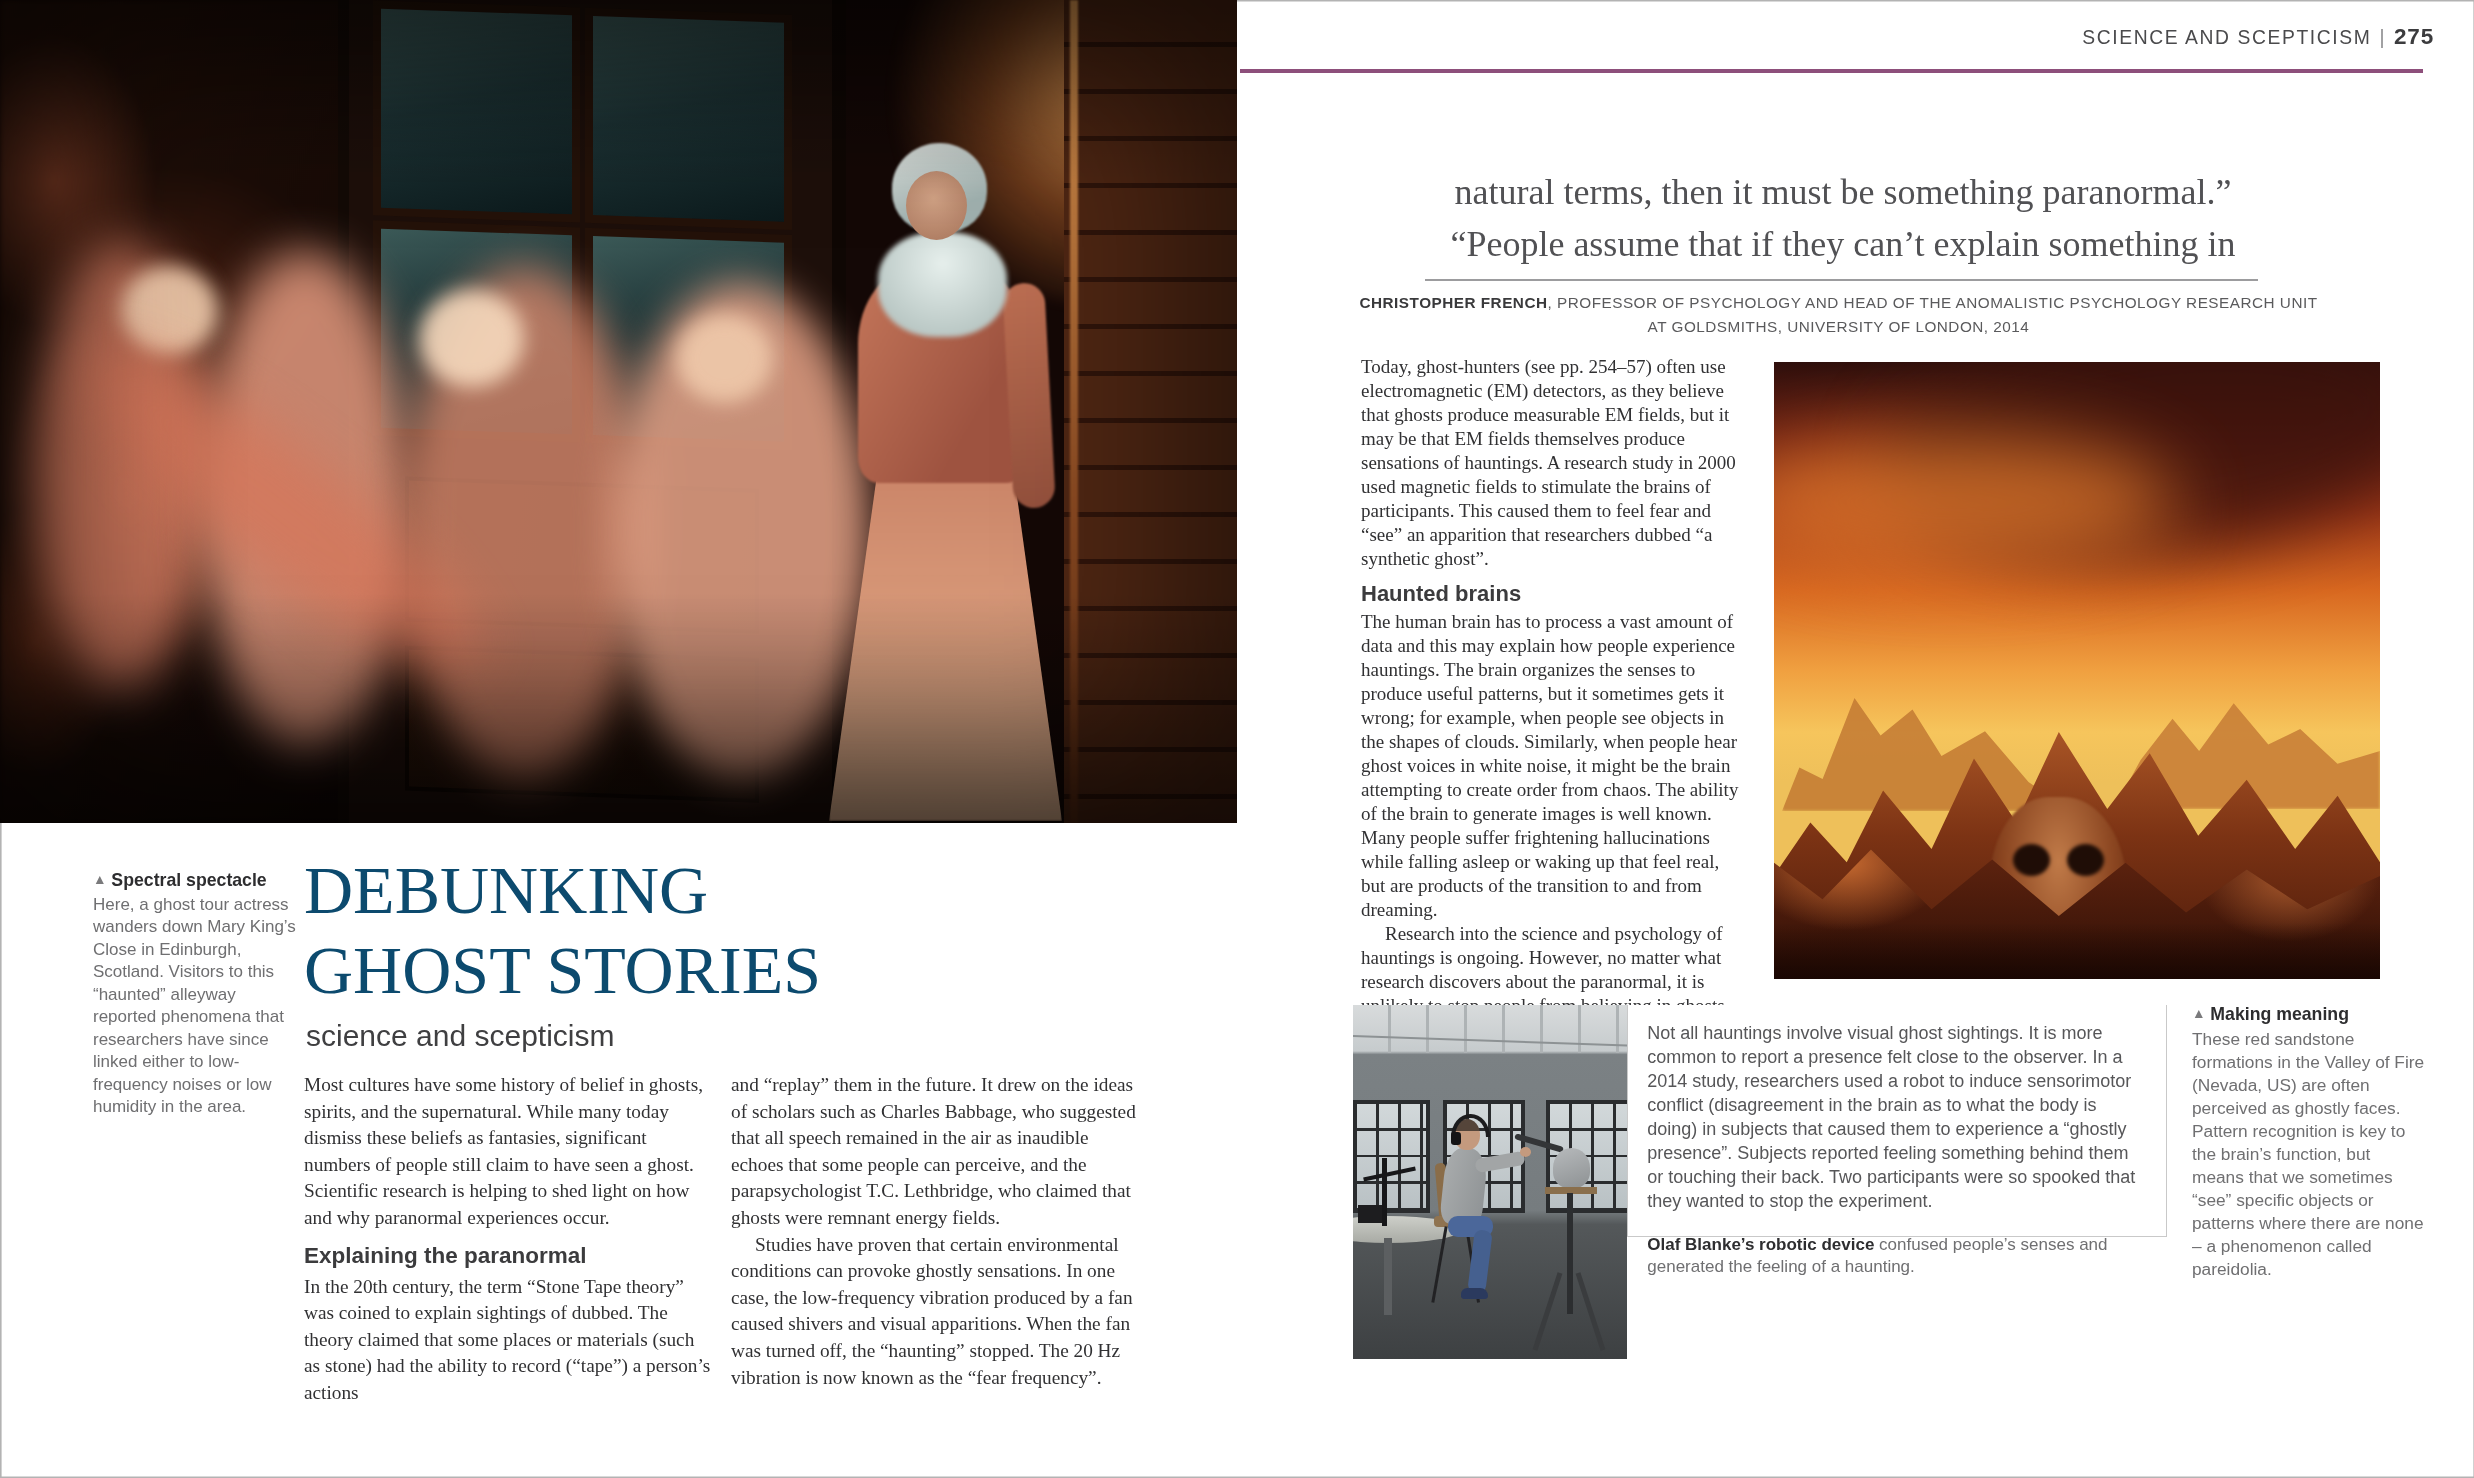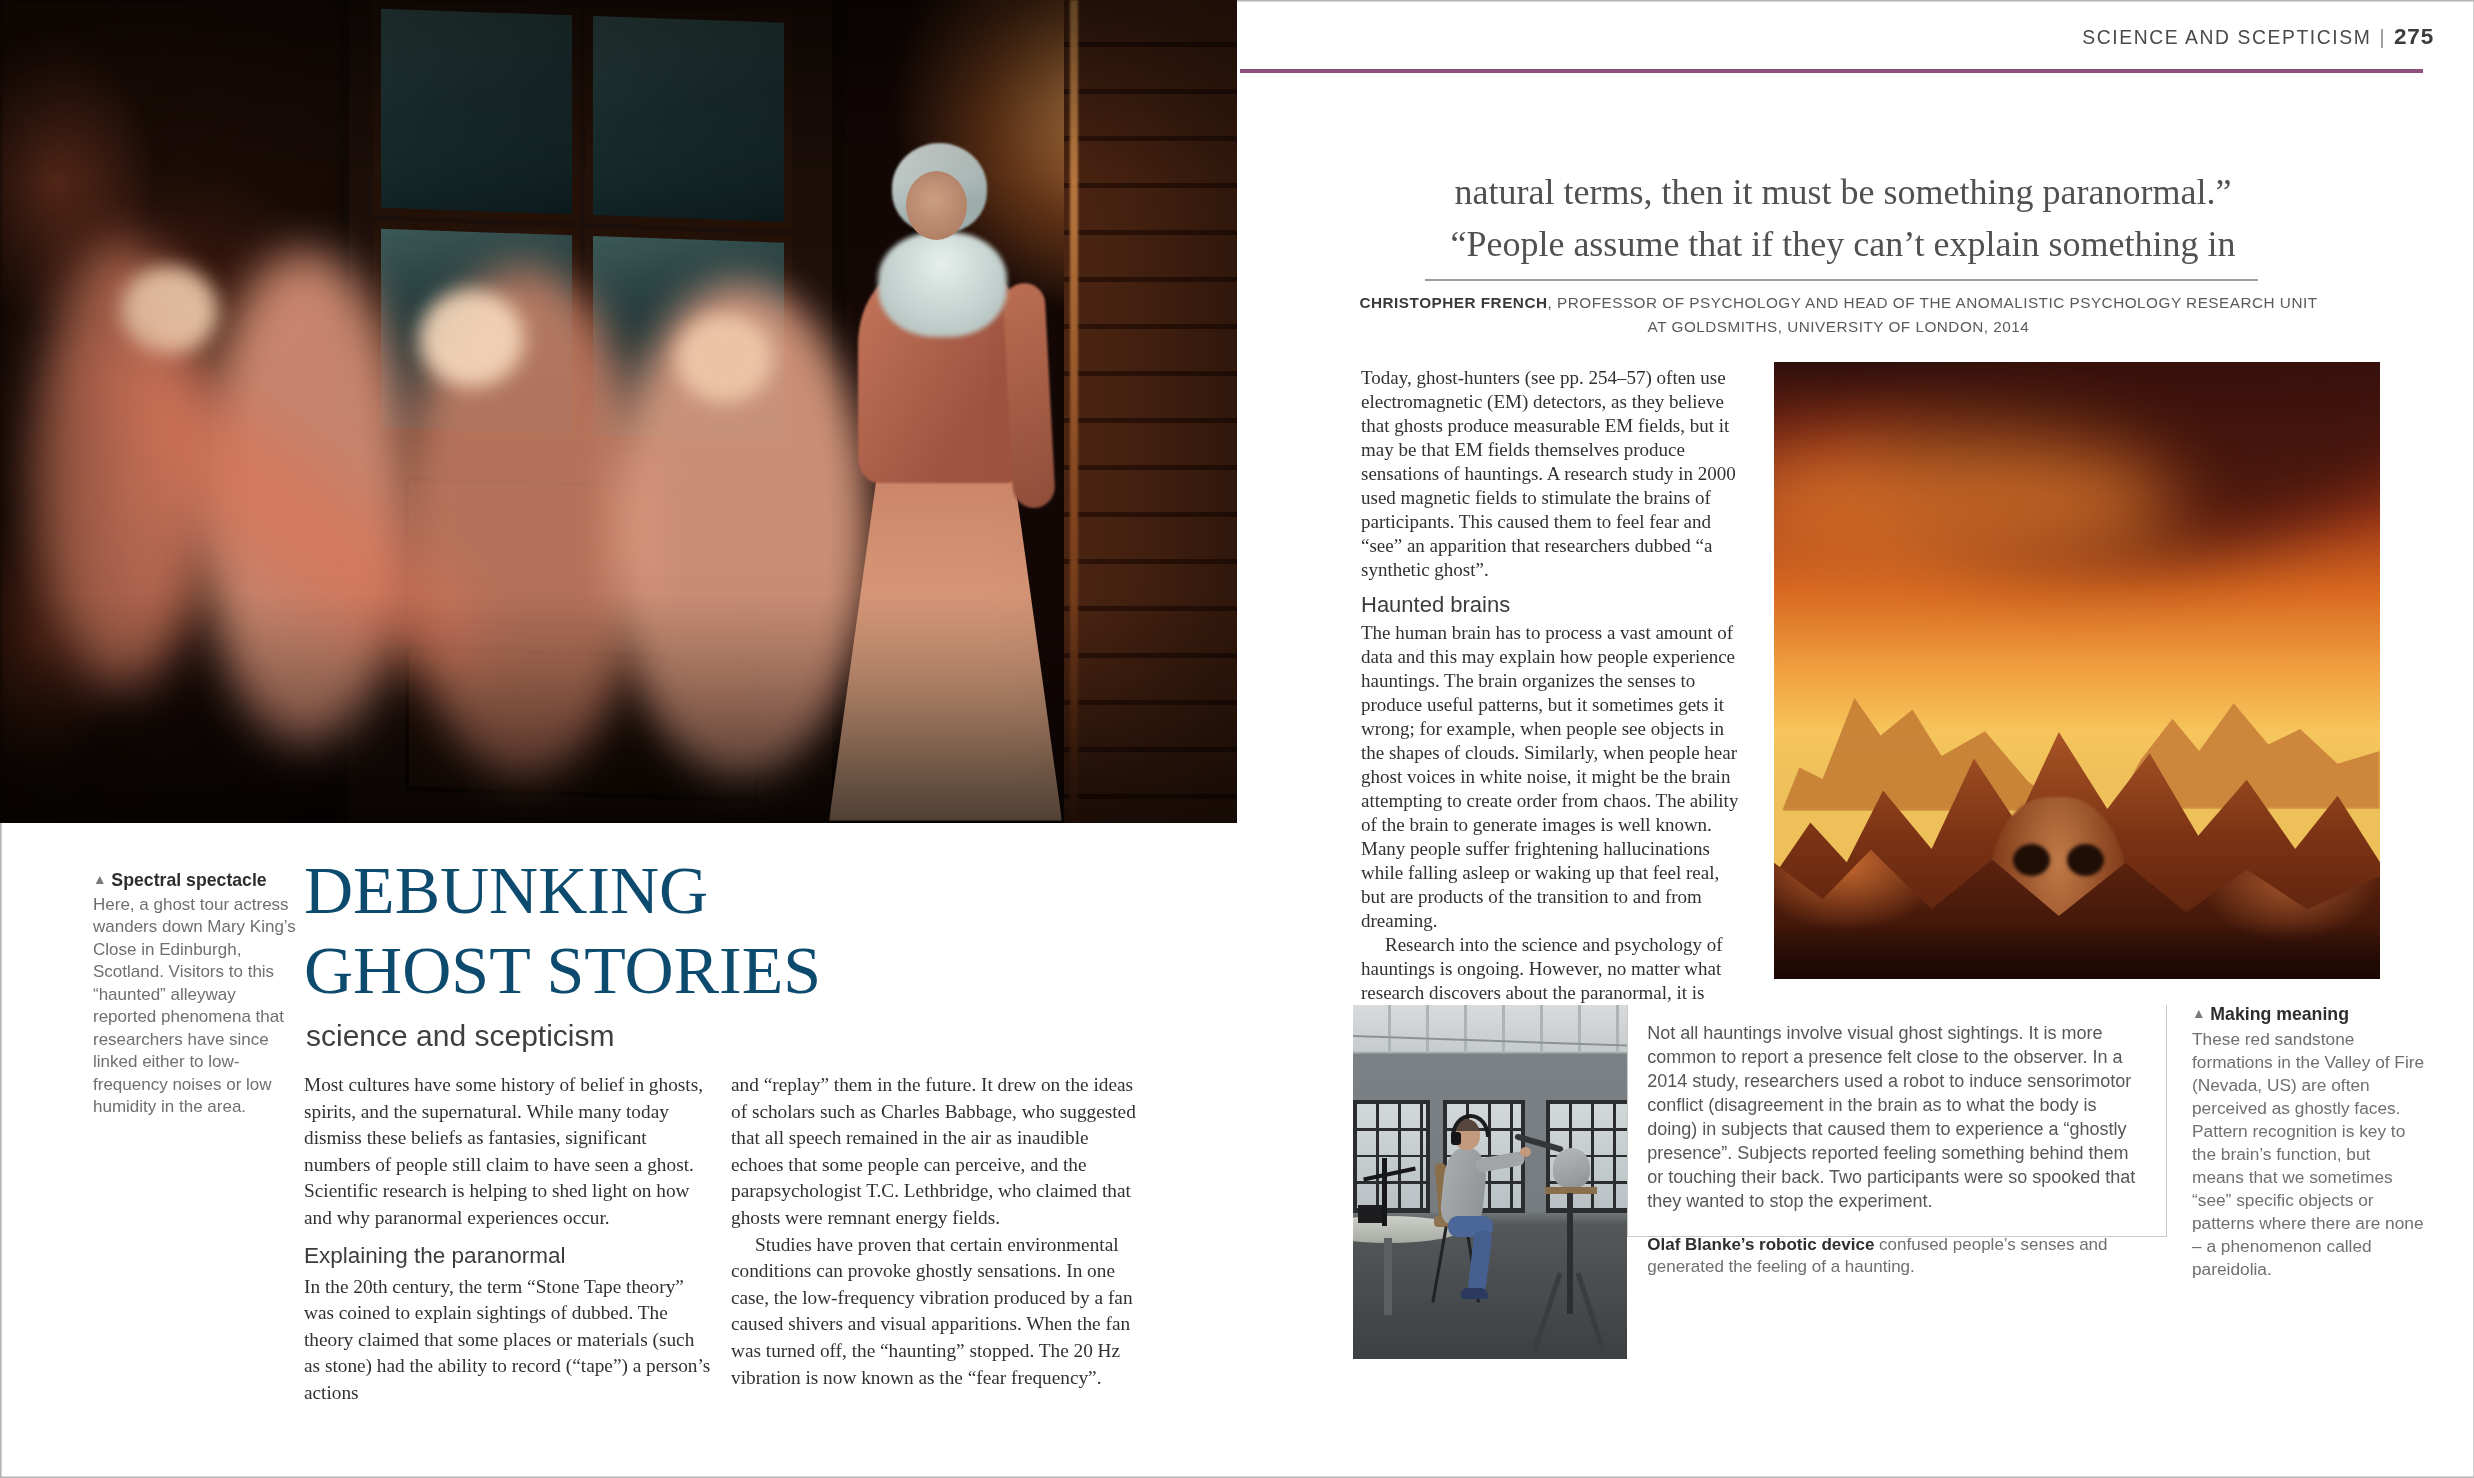--- a/index.html
+++ b/index.html
@@ -1,21 +1,21 @@
 <!DOCTYPE html>
 <html style="font-size:13px"><head>
 <meta charset="utf-8">
 <style>
   html,body{margin:0;padding:0;background:#e8e8e8;}
   .spread{position:relative;width:2475px;height:1478px;background:#ffffff;overflow:hidden;
           box-shadow:inset 0 0 0 1.6px #b3b3b3;font-family:"Liberation Sans","DejaVu Sans",sans-serif;}
   
   .serif{font-family:"Liberation Serif","DejaVu Serif",serif;}
   .body-serif{font-family:"Liberation Serif","DejaVu Serif",serif;font-size:19.3px;line-height:26.6px;color:#313133;}
-  .sans-heading{font-family:"Liberation Sans","DejaVu Sans",sans-serif;font-weight:400;font-size:22px;color:#3b3b3d;}
+  .sans-heading{font-family:"Liberation Sans","DejaVu Sans",sans-serif;font-weight:700;font-size:22px;color:#3b3b3d;}
   .caption{font-size:17px;line-height:22.5px;color:#6f6f71;}
   .caption-title{font-weight:700;font-size:17.7px;color:#2d2d2f;line-height:22.5px;}
   .marker{color:#7a7a7c;font-size:13.7px;margin-right:4.8px;position:relative;top:-1.6px;}
   .indent{text-indent:24px;}
   
   .ghost-photo{position:absolute;left:0;top:0;width:1237px;height:823px;background:#140806;overflow:hidden;}
   .gp-wall-left{position:absolute;left:0;top:0;width:451px;height:100%;
     background:
       radial-gradient(ellipse 145px 209px at 12% 22%,#6e3420 0%,transparent 70%),
       radial-gradient(ellipse 177px 258px at 28% 60%,#7c3d26 0%,transparent 70%),
@@ -71,21 +71,21 @@
   .running-head{position:absolute;top:24px;right:41px;color:#4a4a4c;font-size:19.3px;letter-spacing:1.6px;}
   .running-head .divider{color:#8a8a8c;font-weight:300;margin:0 8px;}
   .running-head .pagenum{font-weight:700;font-size:22.5px;letter-spacing:0.8px;color:#3c3c3e;}
   .rule-purple{position:absolute;left:1240px;top:69px;width:1183px;height:4px;background:#8d4f7b;}
   .quote{position:absolute;left:1372px;top:166px;width:942px;text-align:center;
     font-size:36px;line-height:52px;color:#515154;}
   .rule-gray{position:absolute;left:1425px;top:279px;width:833px;height:2.4px;background:#9c9c9e;}
   .attribution{position:absolute;left:1315px;top:291px;width:1047px;text-align:center;
     font-size:15.3px;line-height:24px;letter-spacing:0.5px;color:#5a5a5c;}
   .attribution b{color:#39393b;}
-  .body-col{position:absolute;left:1361px;top:366px;width:385px;}
+  .body-col{position:absolute;left:1361px;top:355px;width:385px;}
   .body-col .body-serif{font-size:19px;line-height:24px;}
   .body-col .sans-heading{margin:9.7px 0 3.2px 0;}
   .body-col p{margin:0;}
   
   .rock-photo{position:absolute;left:1774px;top:362px;width:606px;height:617px;overflow:hidden;
     background:linear-gradient(180deg,#2e0f0c 0%,#6b1f12 12%,#a03818 24%,#d86820 37%,#f0a040 50%,#f6c55c 60%,#eec05a 68%);}
   .rp-cloud{position:absolute;right:-64px;top:-48px;width:564px;height:242px;border-radius:50%;
     background:#3a120c;filter:blur(34px);opacity:.8;transform:rotate(-7deg);}
   .rp-cloud2{position:absolute;left:-48px;top:72px;width:451px;height:137px;border-radius:50%;
     background:#d8742a;filter:blur(37px);opacity:.8;}

